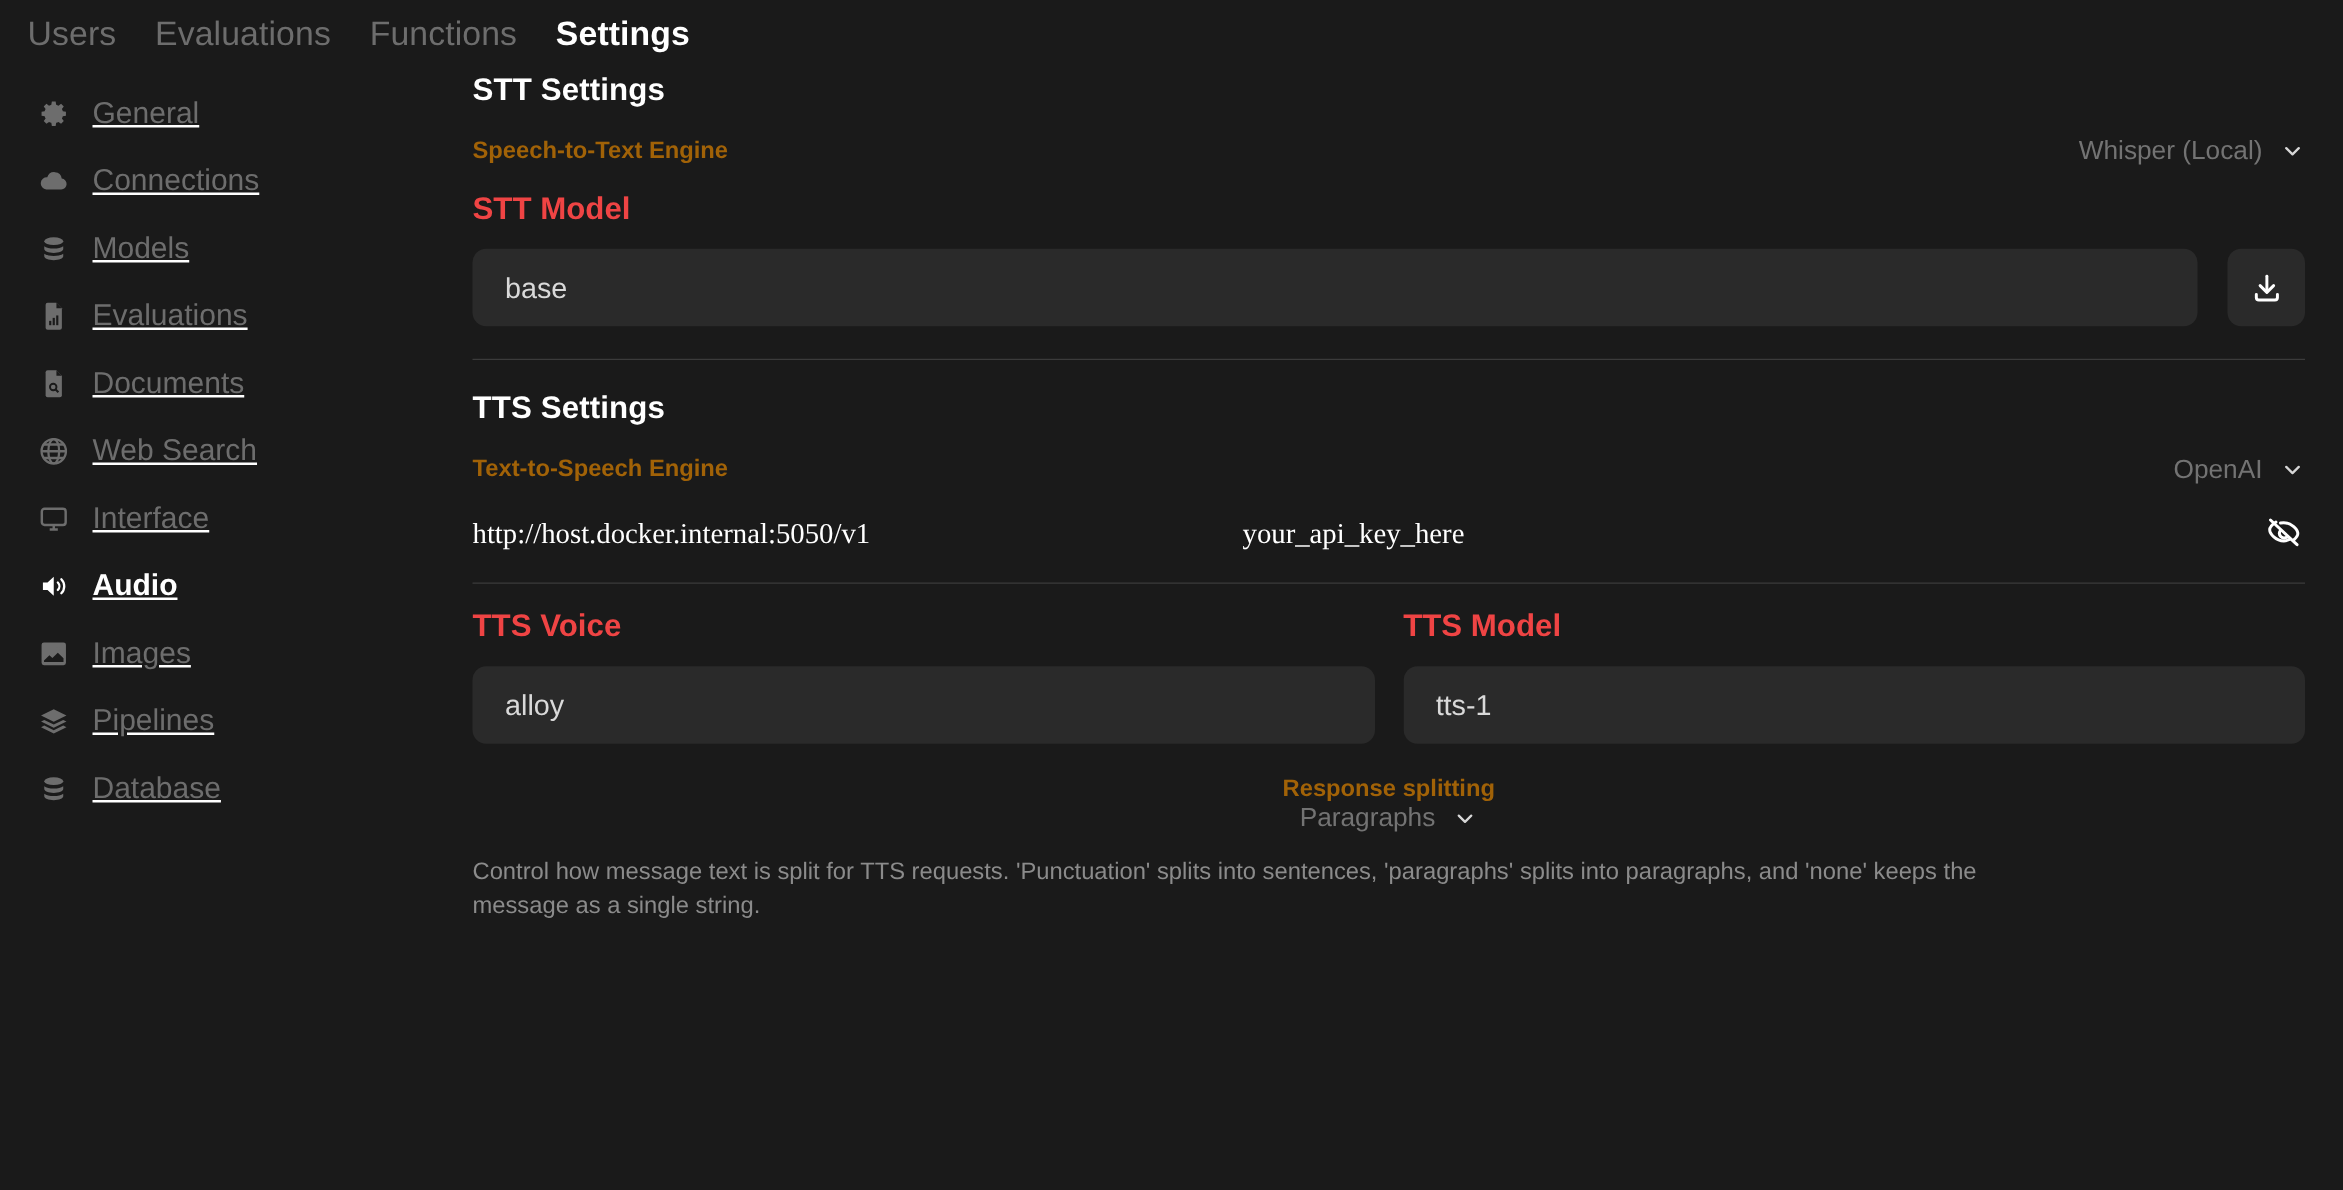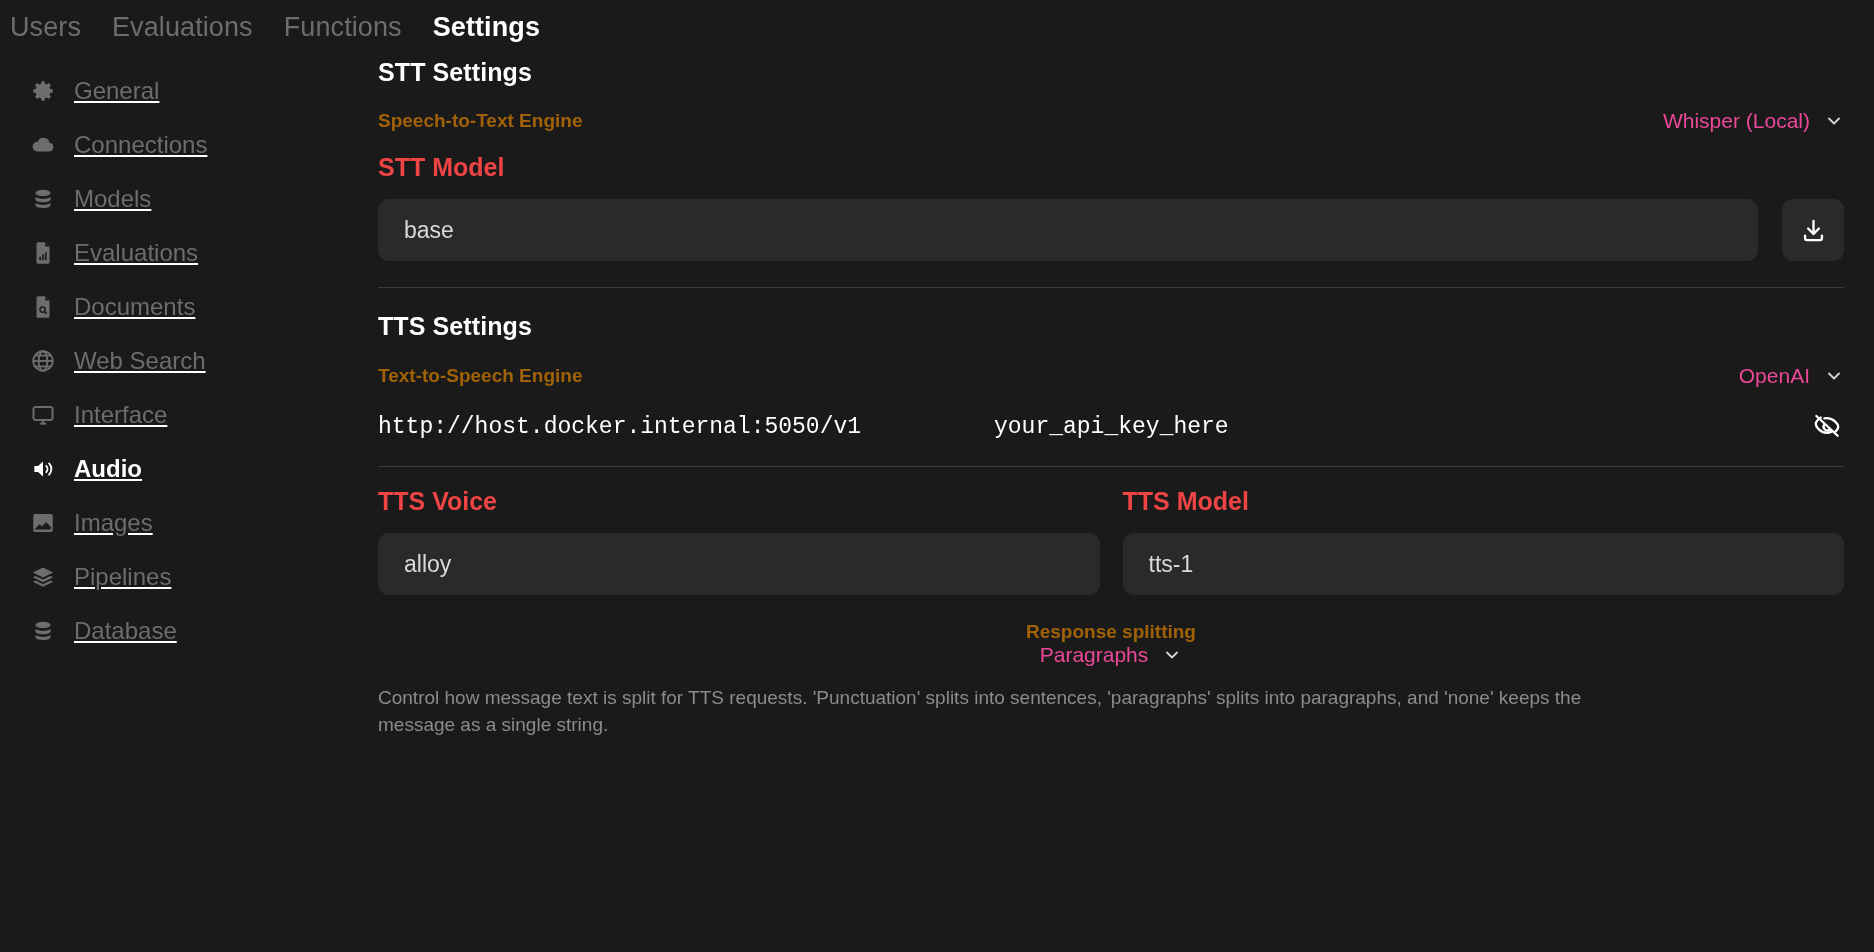--- a/index.html
+++ b/index.html
@@ -14,21 +14,21 @@
   body {
     font-family: "Liberation Sans", sans-serif;
     color: #ffffff;
     -webkit-font-smoothing: antialiased;
   }
 
   
   .top-tabs {
     position: absolute;
     top: 12px;
-    left: 10px;
+    left: 22px;
     display: flex;
     align-items: flex-start;
     gap: 31px;
   }
   .top-tab {
     font-size: 27px;
     color: #6d6d6d;
     letter-spacing: 0.1px;
     cursor: pointer;
     white-space: nowrap;
@@ -91,21 +91,21 @@
   .field-label {
     font-size: 19px;
     font-weight: 700;
     color: #a16207;
   }
 
   .select-display {
     display: flex;
     align-items: center;
     gap: 14px;
-    color: #ec4899;
+    color: #737373;
     font-size: 21px;
     cursor: pointer;
   }
   .chev { width: 20px; height: 20px; display:block; color:#d6d6d6; }
 
   .big-label {
     font-size: 25px;
     font-weight: 700;
     color: #ef4444;
   }
@@ -150,21 +150,21 @@
     height: 1px;
     background: #3b3b3b;
     width: 100%;
   }
 
   .plain-field {
     background: transparent;
     border: none;
     color: #ffffff;
     font-size: 23px;
-    font-family: Liberation Mono, monospace;
+    font-family: Liberation Serif, serif;
     outline: none;
     padding: 0;
     width: 100%;
   }
 
   .eye-btn {
     width: 34px; height: 34px;
     display: flex; align-items: center; justify-content: center;
     cursor: pointer; flex: 0 0 34px;
   }

